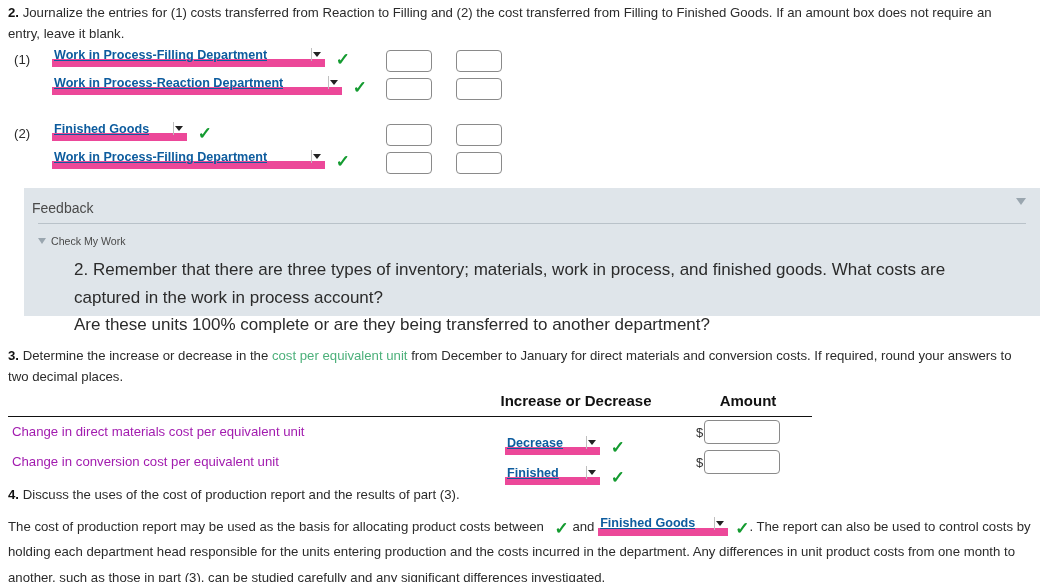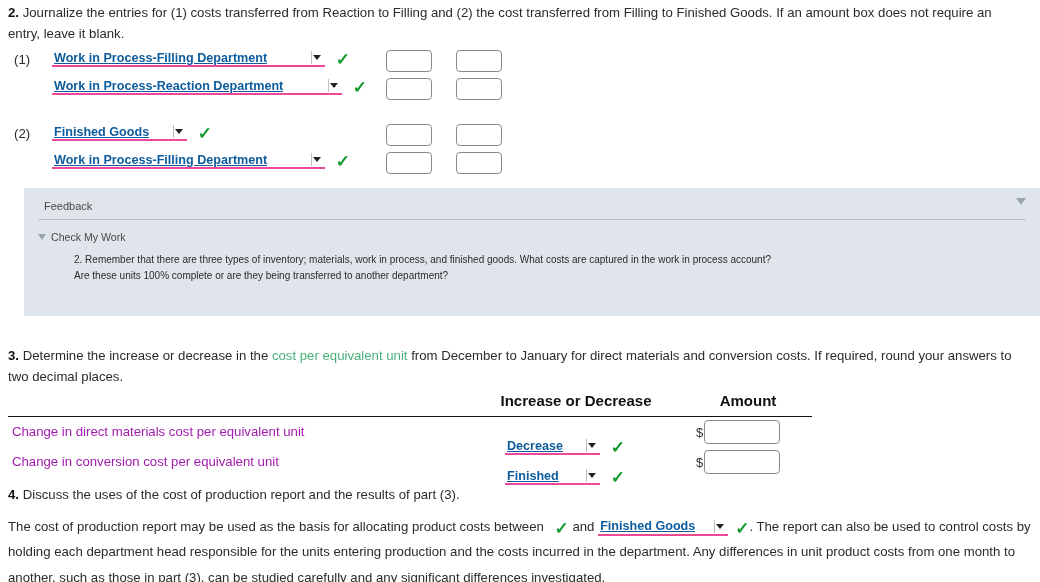--- a/index.html
+++ b/index.html
@@ -34,21 +34,21 @@
     text-decoration: none;
   }
 
   
   .sel {
     display: inline-flex;
     align-items: center;
     justify-content: space-between;
     background: #ffffff;
     border: none;
-    border-bottom: 2px solid #ec4899;
+    border-bottom: 8px solid #ec4899;
     color: #0d5c9e;
     font-weight: bold;
     font-size: 12.6px;
     font-family: "Liberation Sans", sans-serif;
     height: 17px;
     padding: 0 3px 0 2px;
     vertical-align: middle;
     position: relative;
     cursor: pointer;
   }
@@ -120,22 +120,22 @@
   .feedback {
     position: absolute;
     left: 24px;
     top: 188px;
     width: 1016px;
     height: 128px;
     background: #dfe5ea;
   }
   .fb-head {
     position: relative;
-    padding: 12px 16px 0 20px;
-    font-size: 11px;
+    padding: 12px 16px 0 8px;
+    font-size: 14px;
     color: #4a4a4a;
   }
   .fb-collapse {
     position: absolute;
     right: 14px;
     top: 10px;
     width: 0; height: 0;
     border-left: 5px solid transparent;
     border-right: 5px solid transparent;
     border-top: 7px solid #9aa6af;
@@ -155,21 +155,21 @@
   }
   .fb-cmw .tri {
     width: 0; height: 0;
     border-left: 4px solid transparent;
     border-right: 4px solid transparent;
     border-top: 6px solid #9aa6af;
     margin-right: 5px;
   }
   .fb-body {
     margin: 9px 26px 0 50px;
-    font-size: 10px;
+    font-size: 17px;
     color: #2b2b2b;
     line-height: 1.62;
   }
 
   
   .q3-table {
     position: absolute;
     left: 8px;
     top: 392px;
     width: 804px;

